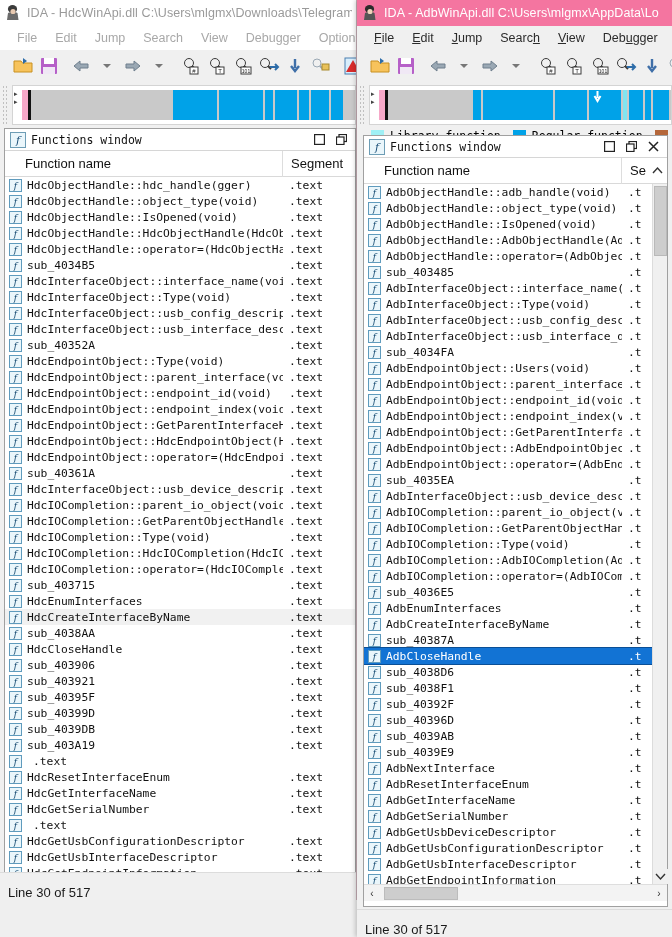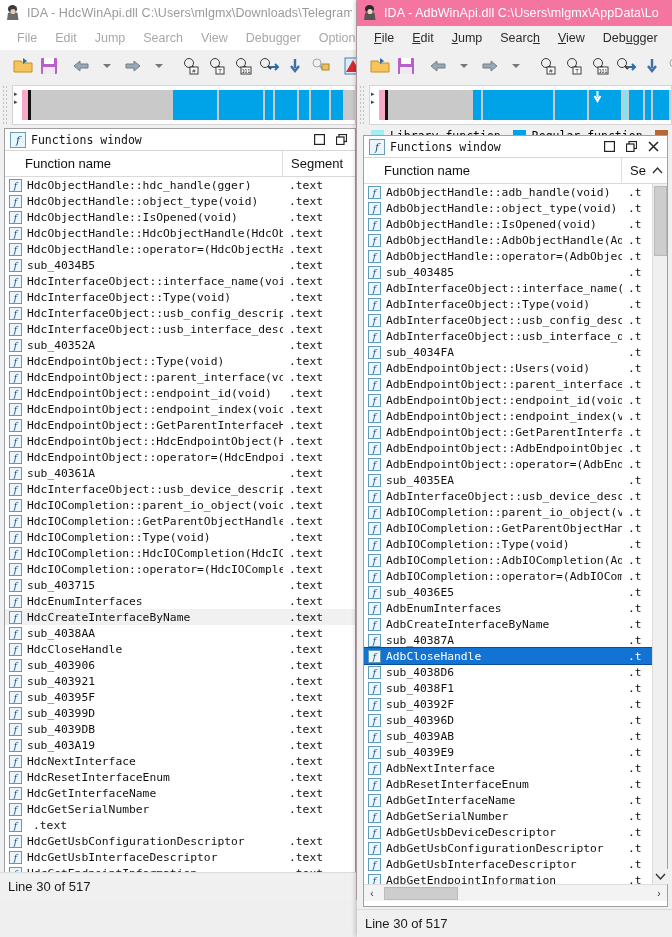--- a/index.html
+++ b/index.html
@@ -92,21 +92,21 @@
   .vs-btn { height:15px; display:flex; align-items:center; justify-content:center; font-size:8px; color:#555; background:#f0f0f0; }
   .vs-thumb { position:absolute; left:1px; width:13px; background:#cdcdcd; border:1px solid #b9b9b9; }
 
   
   .hscroll { height:17px; background:#f3f3f3; display:flex; align-items:center; border-top:1px solid #dedede; position:relative; }
   .hs-btn { width:16px; height:17px; display:flex; align-items:center; justify-content:center; font-size:10px; color:#333; }
   .hs-track { flex:1; height:13px; position:relative; }
   .hs-thumb { position:absolute; top:0; left:0; height:13px; background:#cdcdcd; border:1px solid #bcbcbc; }
 
   
-  .statusbar { position:absolute; left:0; bottom:0; height:28px; display:flex; align-items:center;
+  .statusbar { position:absolute; left:0; bottom:0; height:28px; display:flex; align-items:flex-end;
                padding-left:8px; background:#f0f0f0; border-top:1px solid #dcdcdc; font-size:13px; color:#1a1a1a; }
   .statusbar.left-sb  { width:357px; }
   .statusbar.right-sb { width:315px; }
 </style>
 </head>
 <body>
 
 <div class="screen">
 
   <div class="ida-window left">
@@ -572,21 +572,20 @@
                 <text x="6.5" y="10" font-size="9" font-style="italic" text-anchor="middle" fill="#12486f" font-family="DejaVu Serif, serif">f</text>
               </svg></span>
             <span class="fn-name">sub_403A19</span>
             <span class="fn-seg" style="width: 72px;">.text</span>
           </div>
           <div class="fn-row">
             <span class="fn-ico"><svg width="13" height="13" viewBox="0 0 13 13">
                 <rect x="0.5" y="0.5" width="12" height="12" fill="#eaf6fb" stroke="#5f9bbd"></rect>
                 <text x="6.5" y="10" font-size="9" font-style="italic" text-anchor="middle" fill="#12486f" font-family="DejaVu Serif, serif">f</text>
               </svg></span>
-            <span class="fn-name">HdcNextInterface</span>
             <span class="fn-seg" style="width: 72px;">.text</span>
           </div>
           <div class="fn-row">
             <span class="fn-ico"><svg width="13" height="13" viewBox="0 0 13 13">
                 <rect x="0.5" y="0.5" width="12" height="12" fill="#eaf6fb" stroke="#5f9bbd"></rect>
                 <text x="6.5" y="10" font-size="9" font-style="italic" text-anchor="middle" fill="#12486f" font-family="DejaVu Serif, serif">f</text>
               </svg></span>
             <span class="fn-name">HdcResetInterfaceEnum</span>
             <span class="fn-seg" style="width: 72px;">.text</span>
           </div>

